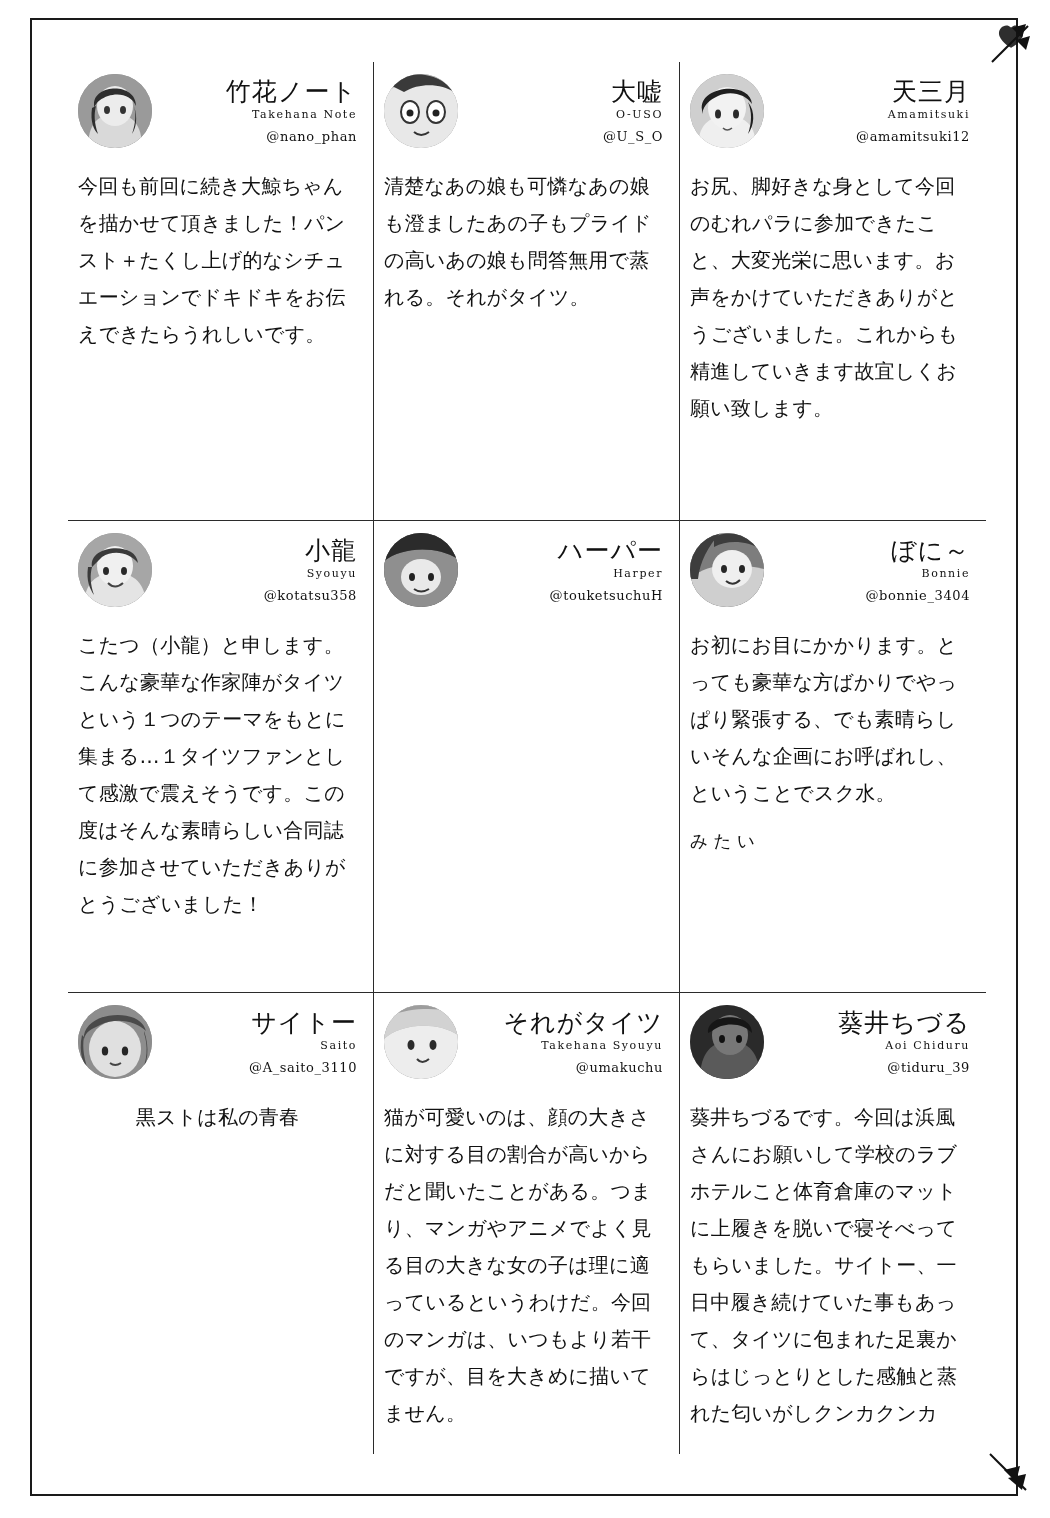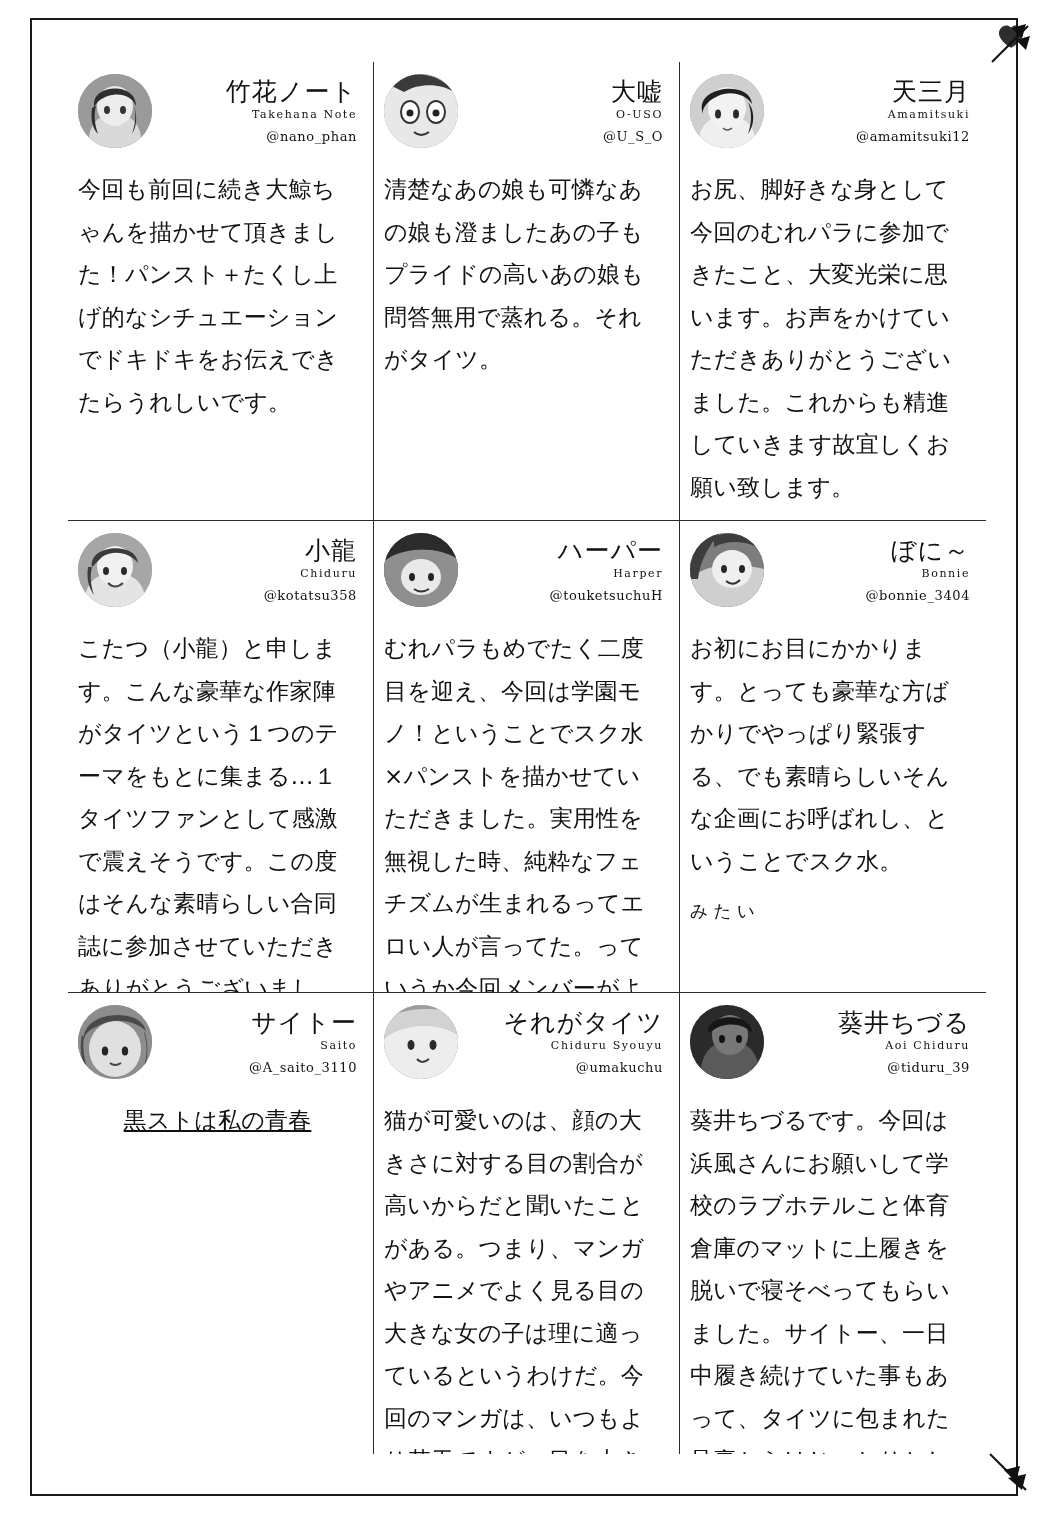--- a/index.html
+++ b/index.html
@@ -105,30 +105,29 @@
   }
   .handle {
     font-size: 13px;
     letter-spacing: 0.6px;
     margin-top: 9px;
     font-family: "DejaVu Serif", "Liberation Serif", serif;
   }
 
   
   .comment {
-    font-size: 23px;
+    font-size: 20px;
     line-height: 1.85;
     letter-spacing: 0.2px;
     text-align: left;
     white-space: pre-wrap;
     word-break: break-all;
   }
   .comment.centered-short {
     text-align: center;
-    text-decoration: underline;
   }
 
   
   .tail {
     font-size: 17.5px;
     line-height: 1.55;
     margin-top: 16px;
   }
 </style>
 </head>
@@ -232,21 +231,21 @@
           <ellipse cx="37" cy="33" rx="18" ry="20" fill="#f0f0f0"></ellipse>
           <path d="M14 34 C10 12 58 8 60 30 C52 20 36 16 24 24 Z" fill="#3a3a3a"></path>
           <path d="M10 34 C8 48 12 56 16 62 C12 50 12 42 14 34 Z" fill="#3a3a3a"></path>
           <ellipse cx="28" cy="38" rx="3" ry="4" fill="#2a2a2a"></ellipse>
           <ellipse cx="46" cy="38" rx="3" ry="4" fill="#2a2a2a"></ellipse>
           <path d="M30 50 Q37 57 45 50" stroke="#444" stroke-width="2" fill="none"></path>
         </svg>
       </div>
       <div class="name-block">
         <div class="jp-name">小龍</div>
-        <div class="romaji">Chiduru</div>
+        <div class="romaji">Syouyu</div>
         <div class="handle">@kotatsu358</div>
       </div>
     </div>
     <div class="comment">こたつ（小龍）と申します。こんな豪華な作家陣がタイツという１つのテーマをもとに集まる…１タイツファンとして感激で震えそうです。この度はそんな素晴らしい合同誌に参加させていただきありがとうございました！</div>
   </div>
 
   <div class="cell row2 col2">
     <div class="author-head">
       <div class="avatar">
         <svg viewBox="0 0 74 74" preserveAspectRatio="xMidYMid slice">
@@ -258,21 +257,20 @@
           <ellipse cx="47" cy="44" rx="3" ry="4" fill="#222"></ellipse>
           <path d="M30 56 Q37 61 45 56" stroke="#333" stroke-width="2" fill="none"></path>
         </svg>
       </div>
       <div class="name-block">
         <div class="jp-name">ハーパー</div>
         <div class="romaji">Harper</div>
         <div class="handle">@touketsuchuH</div>
       </div>
     </div>
-    <div class="comment">むれパラもめでたく二度目を迎え、今回は学園モノ！ということでスク水×パンストを描かせていただきました。実用性を無視した時、純粋なフェチズムが生まれるってエロい人が言ってた。っていうか今回メンバーがより凄い。私の場違い感しゅごい。</div>
   </div>
 
   <div class="cell row2 col3">
     <div class="author-head">
       <div class="avatar">
         <svg viewBox="0 0 74 74" preserveAspectRatio="xMidYMid slice">
           <rect width="74" height="74" fill="#7d7d7d"></rect>
           <path d="M0 46 C14 32 40 28 74 36 L74 74 L0 74 Z" fill="#cfcfcf"></path>
           <path d="M0 0 L30 0 C18 14 10 28 8 46 L0 46 Z" fill="#3d3d3d"></path>
           <ellipse cx="42" cy="36" rx="20" ry="19" fill="#efefef"></ellipse>
@@ -325,21 +323,21 @@
           <path d="M0 34 C16 18 54 16 74 30 L74 74 L0 74 Z" fill="#ededed"></path>
           <path d="M0 0 L74 0 L74 30 C54 16 16 18 0 34 Z" fill="#d2d2d2"></path>
           <path d="M2 6 C18 -4 56 -4 72 8 C56 2 18 2 2 14 Z" fill="#9d9d9d"></path>
           <ellipse cx="27" cy="40" rx="3.5" ry="5" fill="#2b2b2b"></ellipse>
           <ellipse cx="49" cy="40" rx="3.5" ry="5" fill="#2b2b2b"></ellipse>
           <path d="M33 54 Q38 60 45 54" stroke="#3a3a3a" stroke-width="2" fill="none"></path>
         </svg>
       </div>
       <div class="name-block">
         <div class="jp-name">それがタイツ</div>
-        <div class="romaji">Chiduru Syouyu</div>
+        <div class="romaji">Takehana Syouyu</div>
         <div class="handle">@umakuchu</div>
       </div>
     </div>
     <div class="comment">猫が可愛いのは、顔の大きさに対する目の割合が高いからだと聞いたことがある。つまり、マンガやアニメでよく見る目の大きな女の子は理に適っているというわけだ。今回のマンガは、いつもより若干ですが、目を大きめに描いてません。</div>
   </div>
 
   <div class="cell row3 col3">
     <div class="author-head">
       <div class="avatar">
         <svg viewBox="0 0 74 74" preserveAspectRatio="xMidYMid slice">

